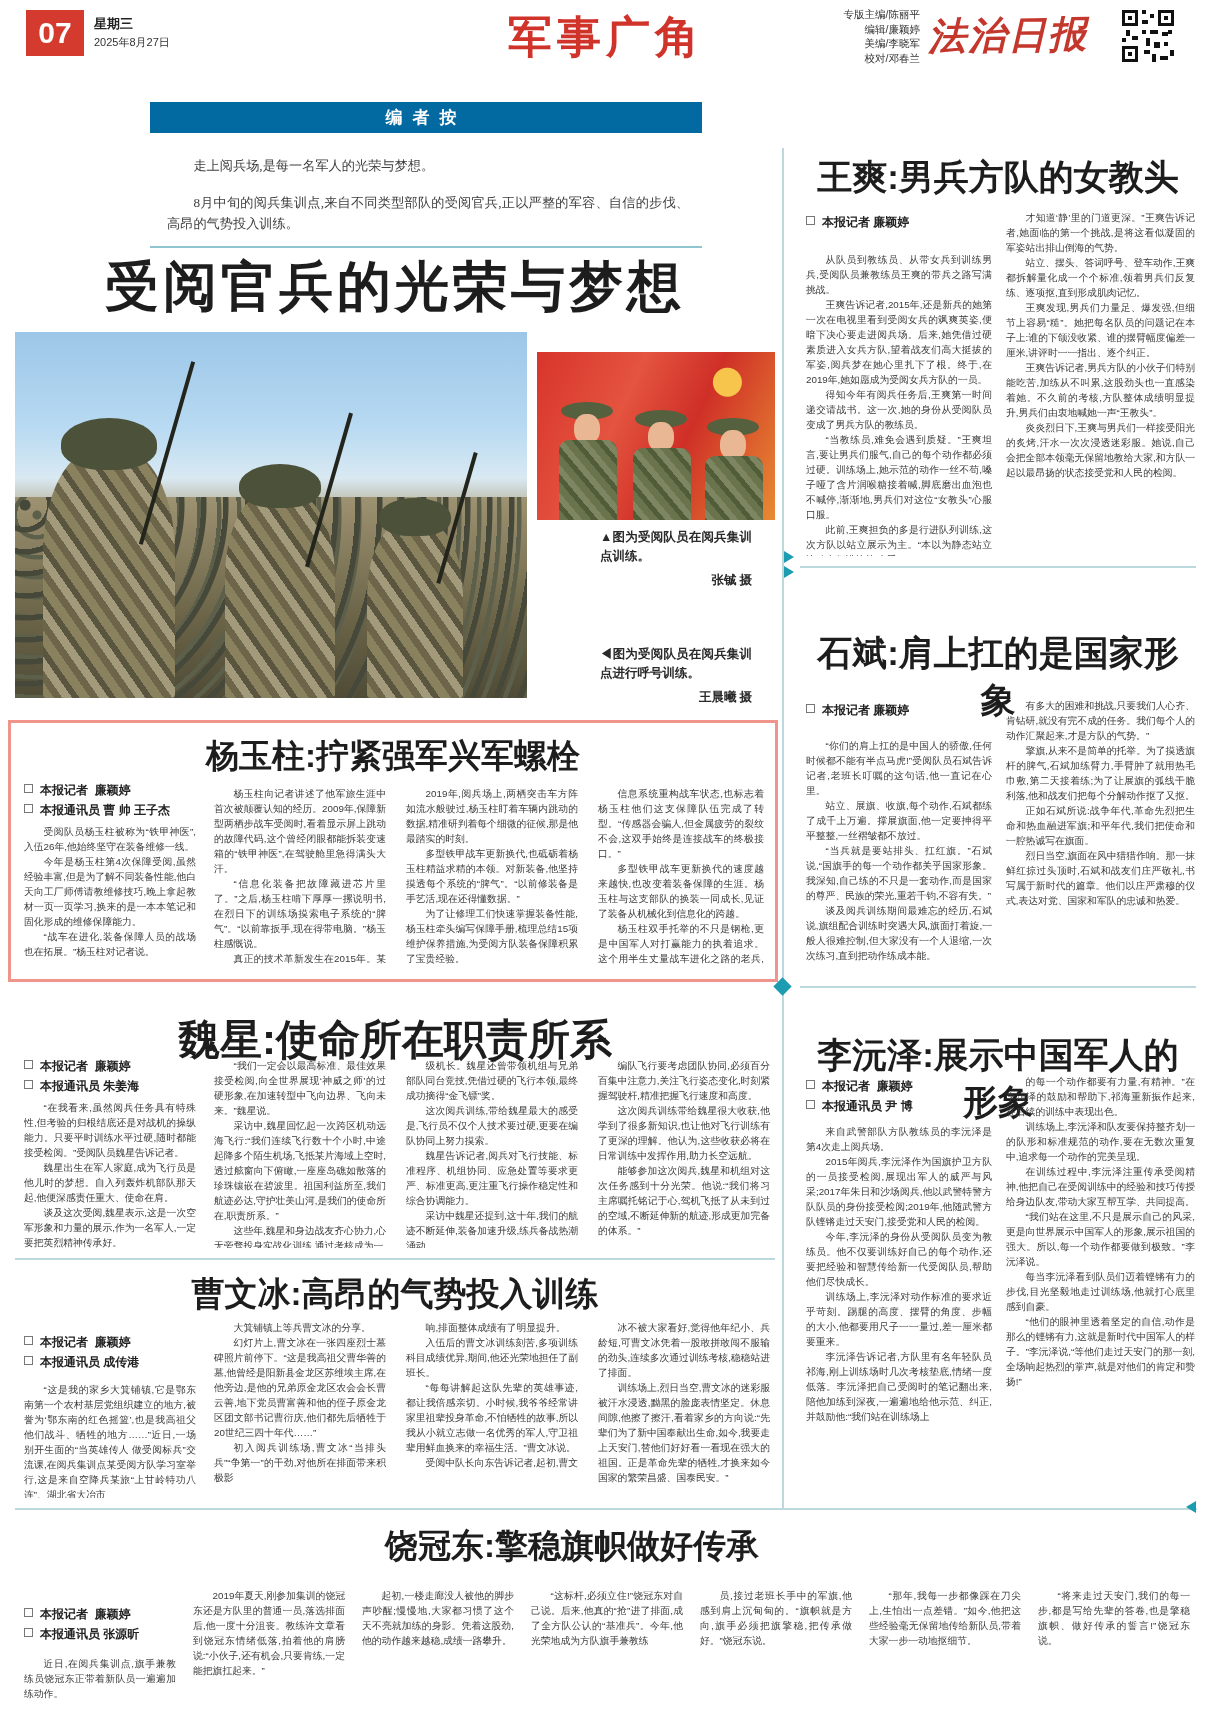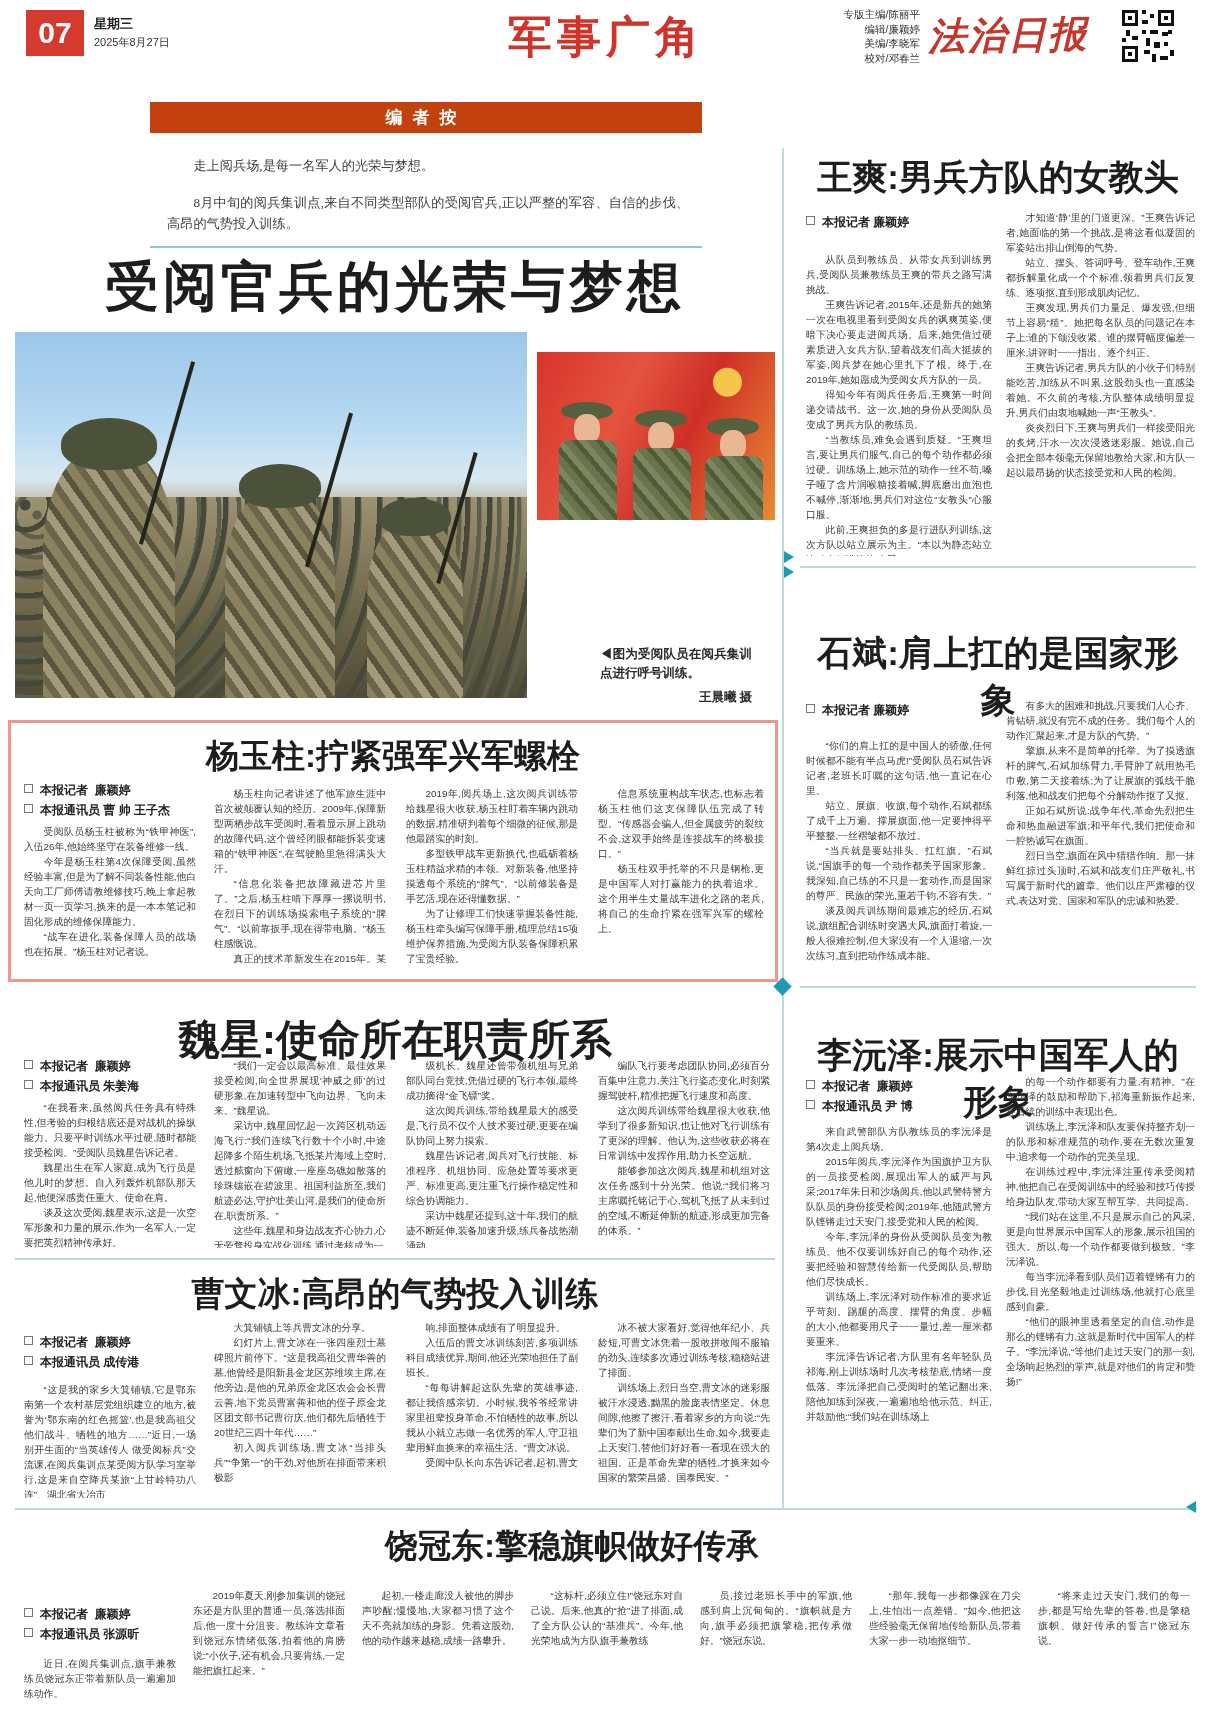--- a/index.html
+++ b/index.html
@@ -8,21 +8,21 @@
   .pgbox{position:absolute;left:26px;top:10px;width:58px;height:46px;background:#d43a2e;color:#fff;
          font-size:30px;font-weight:900;text-align:center;line-height:46px;}
   .weekday{position:absolute;left:94px;top:15px;font-size:13px;font-weight:700;color:#222;text-align:center;}
   .dateline{position:absolute;left:94px;top:35px;font-size:11px;color:#333;}
   .section-title{position:absolute;left:466px;top:8px;width:280px;text-align:center;color:#d0332a;
          font-size:44px;font-weight:900;letter-spacing:5px;}
   .staff{position:absolute;left:820px;top:7px;width:100px;text-align:right;font-size:10.5px;color:#333;line-height:14.5px;}
   .masthead{position:absolute;left:928px;top:10px;width:180px;color:#c4372c;font-size:38px;font-weight:900;
          font-style:italic;letter-spacing:2px;transform:rotate(-1deg);}
   
-  .note-bar{position:absolute;left:150px;top:102px;width:552px;height:31px;background:#c2410c;color:#fff;
+  .note-bar{position:absolute;left:150px;top:102px;width:552px;height:31px;background:#0369a1;color:#fff;
          font-size:17px;font-weight:700;text-align:center;line-height:31px;letter-spacing:10px;}
   .note-body{position:absolute;left:150px;top:139px;width:556px;height:104px;overflow:hidden;}
   .note-body p{margin:17px;text-indent:2em;font-family:"Liberation Serif",serif;font-size:13.2px;line-height:20.4px;
          color:#3e3e3e;text-align:justify;}
   .note-line{position:absolute;left:150px;top:246px;width:552px;height:2px;background:#8fc6cf;}
   
   .hl{position:absolute;text-align:center;font-weight:800;color:#1d1d1d;font-family:"Liberation Sans",sans-serif;}
   .lead-hl{left:15px;top:251px;width:760px;font-size:54px;font-weight:900;letter-spacing:4px;}
   
   .photo-big{position:absolute;left:15px;top:332px;width:512px;height:366px;overflow:hidden;
@@ -144,20 +144,24 @@
       <span class="hat"></span>
         <span class="face"></span>
         <span class="torso"></span>
       </div>
     <div class="fs" style="left:168px;bottom:-16px;">
       <span class="hat"></span>
         <span class="face"></span>
         <span class="torso"></span>
       </div>
   </div>
+  <div class="cap" style="left:600px;top:528px;width:152px;">
+    <span>▲图为受阅队员在阅兵集训点训练。</span>
+    <span class="credit">张铖 摄</span>
+  </div>
   <div class="cap" style="left:600px;top:645px;width:152px;">
     <span>◀图为受阅队员在阅兵集训点进行呼号训练。</span>
     <span class="credit">王晨曦 摄</span>
   </div>
 
   <div class="vdiv" style="left:782px;top:148px;height:1360px;"></div>
   <div class="hdiv" style="left:800px;top:566px;width:396px;"></div>
   <div class="tri-r" style="left:784px;top:551px;"></div>
   <div class="tri-r" style="left:784px;top:566px;"></div>
   <div class="hdiv" style="left:800px;top:986px;width:396px;"></div>
@@ -213,26 +217,27 @@
       <p>受阅队员杨玉柱被称为“铁甲神医”,入伍26年,他始终坚守在装备维修一线。</p>
       <p>今年是杨玉柱第4次保障受阅,虽然经验丰富,但是为了解不同装备性能,他白天向工厂师傅请教维修技巧,晚上拿起教材一页一页学习,换来的是一本本笔记和固化形成的维修保障能力。</p>
       <p>“战车在进化,装备保障人员的战场也在拓展。”杨玉柱对记者说。</p>
     </div>
   <div class="bcol" style="left:214px;top:786px;width:172px;height:180px;">
       <p>杨玉柱向记者讲述了他军旅生涯中首次被颠覆认知的经历。2009年,保障新型两栖步战车受阅时,看着显示屏上跳动的故障代码,这个曾经闭眼都能拆装变速箱的“铁甲神医”,在驾驶舱里急得满头大汗。</p>
       <p>“信息化装备把故障藏进芯片里了。”之后,杨玉柱啃下厚厚一摞说明书,在烈日下的训练场摸索电子系统的“脾气”。“以前靠扳手,现在得带电脑。”杨玉柱感慨说。</p>
       <p>真正的技术革新发生在2015年。某新型两栖突击车列装部队,全车100多个传感器像神经末梢般密布,杨玉柱把行军床搬进车库,对着陌生的操作系统反复研究。</p>
     </div>
   <div class="bcol" style="left:406px;top:786px;width:172px;height:180px;">
-      <p>2019年,阅兵场上,这次阅兵训练带给魏星很大收获,杨玉柱盯着车辆内跳动的数据,精准研判着每个细微的征候,那是他最踏实的时刻。</p>
+      <p>2019年,阅兵场上,两栖突击车方阵如流水般驶过,杨玉柱盯着车辆内跳动的数据,精准研判着每个细微的征候,那是他最踏实的时刻。</p>
       <p>多型铁甲战车更新换代,也砥砺着杨玉柱精益求精的本领。对新装备,他坚持摸透每个系统的“脾气”。“以前修装备是手艺活,现在还得懂数据。”</p>
       <p>为了让修理工们快速掌握装备性能,杨玉柱牵头编写保障手册,梳理总结15项维护保养措施,为受阅方队装备保障积累了宝贵经验。</p>
     </div>
   <div class="bcol" style="left:598px;top:786px;width:166px;height:180px;">
       <p>信息系统重构战车状态,也标志着杨玉柱他们这支保障队伍完成了转型。“传感器会骗人,但金属疲劳的裂纹不会,这双手始终是连接战车的终极接口。”</p>
+      <p>多型铁甲战车更新换代的速度越来越快,也改变着装备保障的生涯。杨玉柱与这支部队的换装一同成长,见证了装备从机械化到信息化的跨越。</p>
       <p>杨玉柱双手托举的不只是钢枪,更是中国军人对打赢能力的执着追求。这个用半生丈量战车进化之路的老兵,将自己的生命拧紧在强军兴军的螺栓上。</p>
     </div>
 
   <div class="hl" style="left:15px;top:1012px;width:760px;font-size:42px;">魏星:使命所在职责所系</div>
   <div class="byline" style="left:24px;top:1056px;">
     <span class="row"><i class="sq"></i><b>本报记者</b>&nbsp;&nbsp;<b>廉颖婷</b></span>
     <span class="row"><i class="sq"></i><b>本报通讯员</b>&nbsp;<b>朱姜海</b></span>
   </div>
   <div class="bcol" style="left:24px;top:1100px;width:172px;height:148px;">
       <p>“在我看来,虽然阅兵任务具有特殊性,但考验的归根结底还是对战机的操纵能力。只要平时训练水平过硬,随时都能接受检阅。”受阅队员魏星告诉记者。</p>

